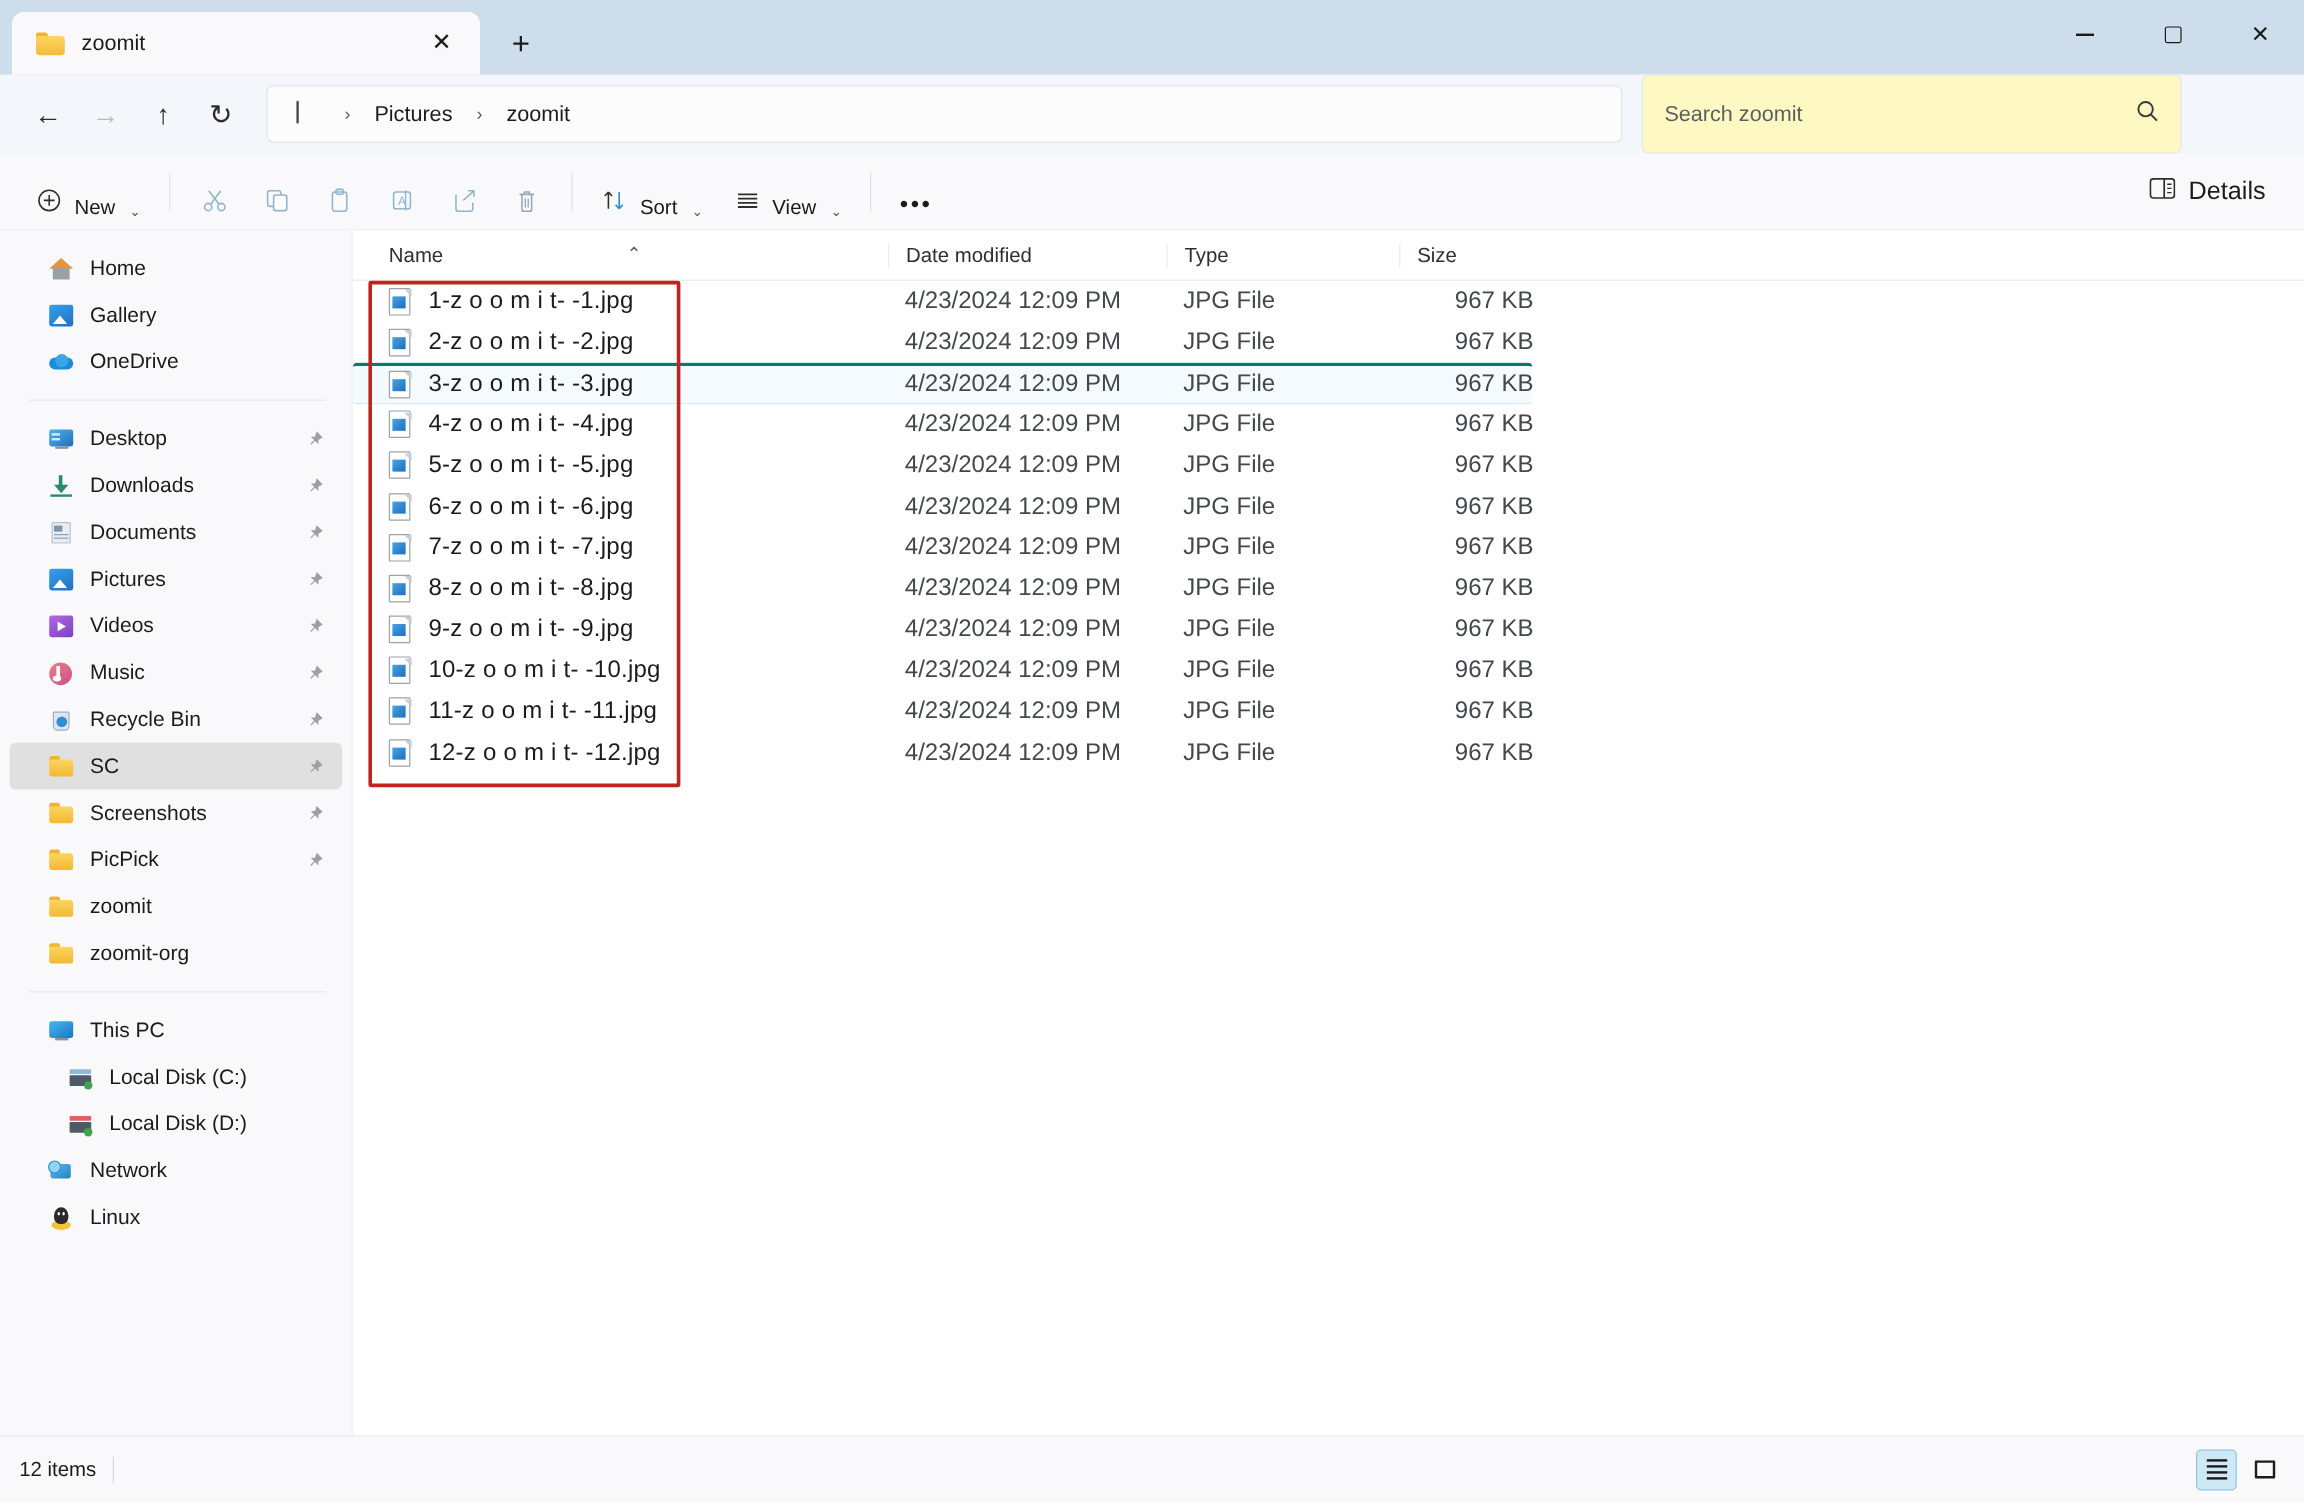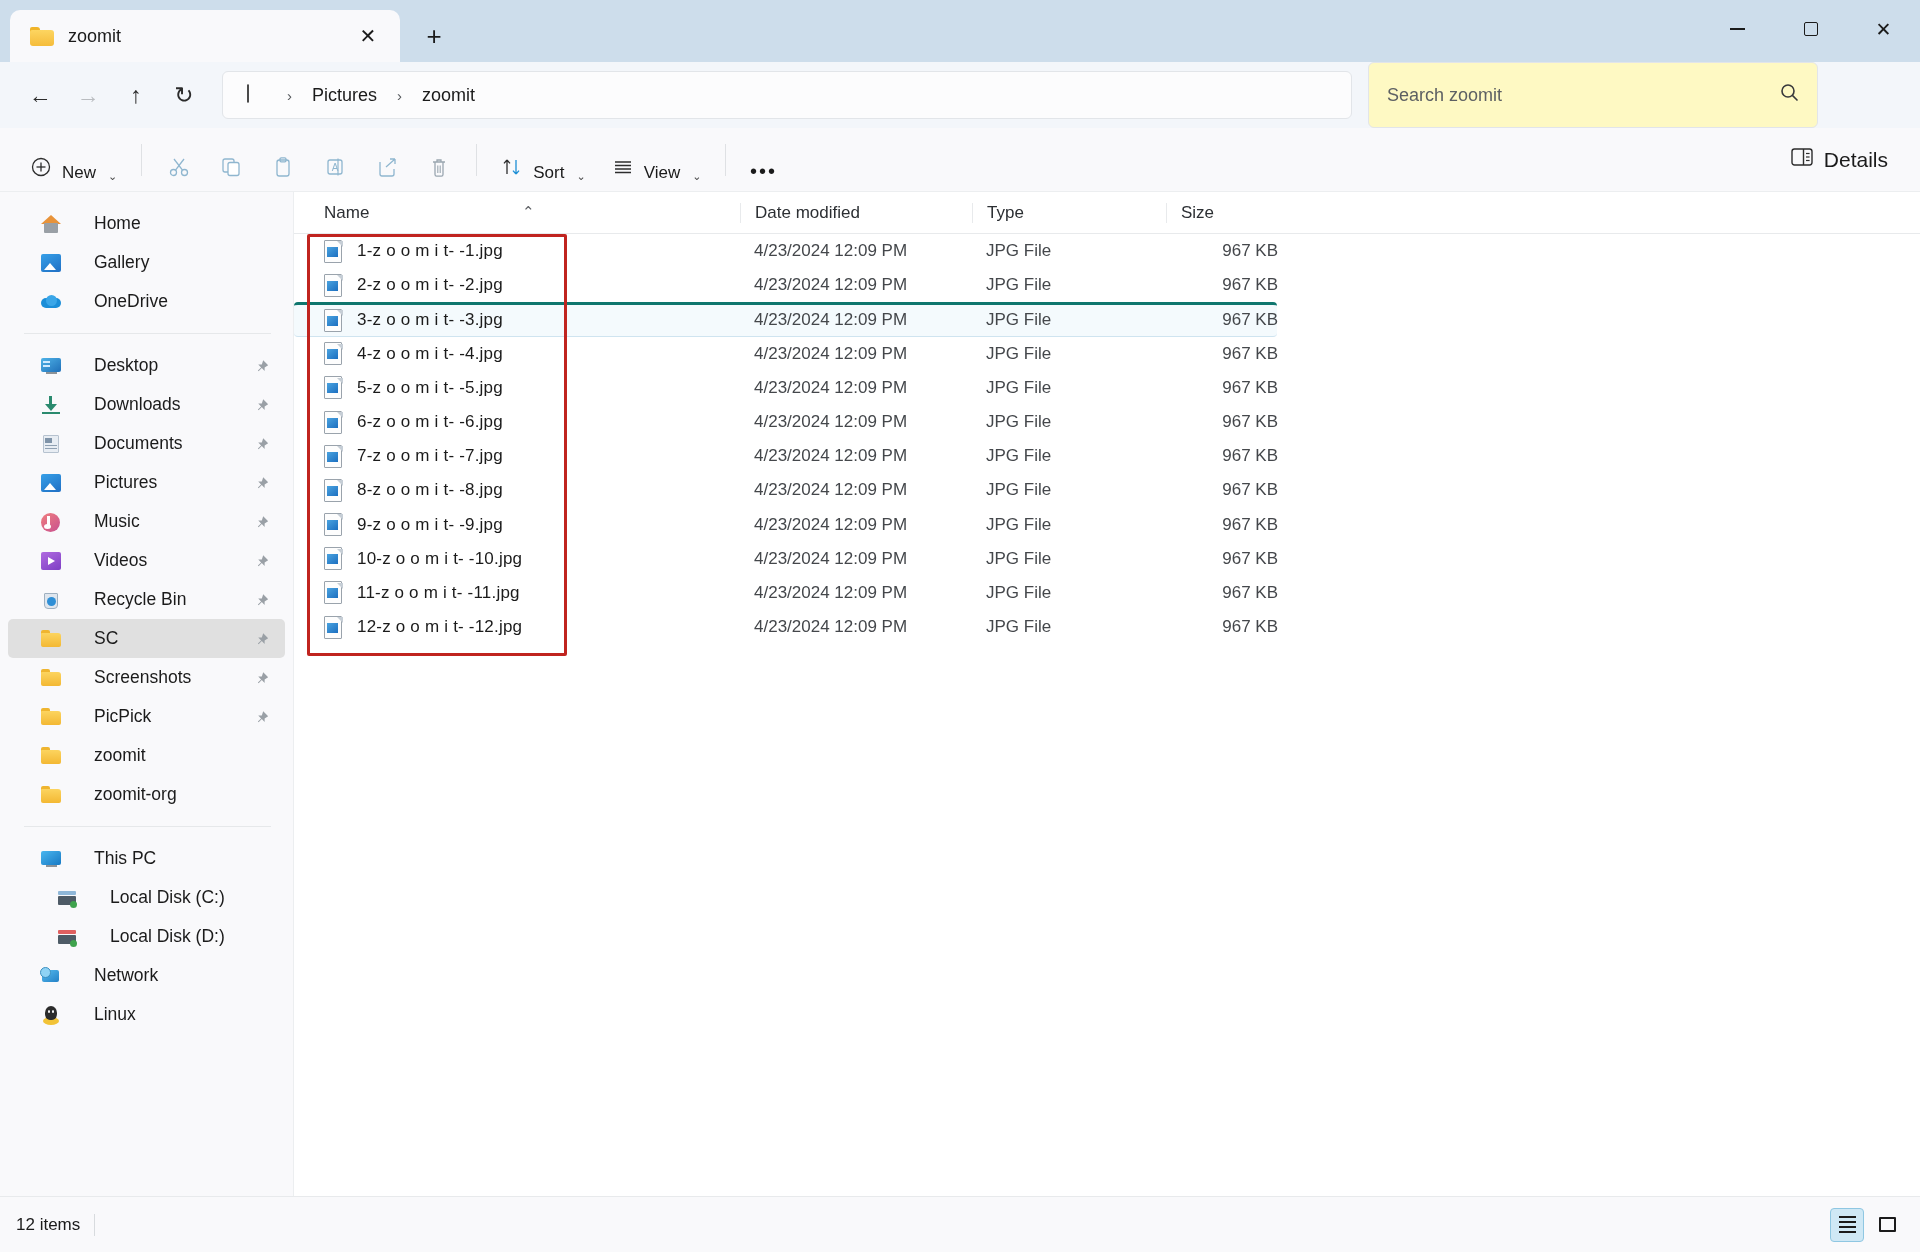--- a/index.html
+++ b/index.html
@@ -135,21 +135,20 @@
     flex: 0 0 294px; width: 294px;
     background: #f9f9fb;
     border-right: 1px solid #eceef0;
     padding-top: 12px;
     overflow: hidden;
   }
   .navitem {
     height: 39px; display: flex; align-items: center;
     margin: 0 8px; padding-left: 32px; border-radius: 5px;
     position: relative;
-    gap: 19px;
   }
   .navitem.indent { padding-left: 48px; }
   .navitem.selected { background: #e0e0e0; }
   .nav-ico { width: 22px; height: 22px; flex: 0 0 22px; margin-right: 13px; position: relative; }
   .nav-label { font-size: 17.5px; color: #1b1b1b; white-space: nowrap; }
   .pin {
     position: absolute; right: 16px; top: 50%; transform: translateY(-50%) rotate(45deg);
     width: 13px; height: 13px; color: #9a9da1; font-size: 15px;
   }
   .divider { height: 1px; background: #e6e8ea; margin: 12px 22px 12px 24px; }
@@ -212,21 +211,21 @@
   .filerow {
     display: flex; align-items: center; height: 34.2px;
     padding-left: 16px; position: relative;
   }
   .filerow.hovered {
     background: #f4fafd;
     border-top: 3px solid #0f766e; border-bottom: 1px solid #cfe4f0;
     border-radius: 4px;
     width: 983px;
   }
-  .cell { font-size: 17px; color: #1b1b1b; }
+  .cell { font-size: 20px; color: #1b1b1b; }
   .cell.name { flex: 0 0 430px; display: flex; align-items: center; padding-left: 14px; }
   .cell.date { flex: 0 0 232px; color: #44474b; padding-left: 14px; }
   .cell.type { flex: 0 0 194px; color: #44474b; padding-left: 14px; }
   .cell.size { flex: 0 0 124px; color: #44474b; text-align: right; padding-right: 12px; }
   .filename { letter-spacing: 0.2px; white-space: nowrap; }
   .jpg-ico { width: 20px; height: 23px; position: relative; margin-right: 13px; flex: 0 0 20px; }
   .jpg-ico .sheet {
     position: absolute; left: 0; top: 0; width: 18px; height: 23px;
     background: #fdfdfd; border: 1.4px solid #9aa3ac; border-radius: 1px;
   }
@@ -474,29 +473,29 @@
             </svg></span>
         </div>
         <div class="navitem">
           <span class="nav-ico"><span class="ic-gallery"><span class="bg"></span><span class="mt"></span></span></span>
           <span class="nav-label">Pictures</span>
           <span class="pin"><svg width="13" height="13" viewBox="0 0 13 13">
               <path d="M3 1 h7 l-1 4 2.5 2.5 -4 0 0 4.5 -1 0 0-4.5 -4 0 2.5-2.5 z" fill="#9aa0a6"></path>
             </svg></span>
         </div>
         <div class="navitem">
+          <span class="nav-ico"><span class="ic-video"><span class="bg"></span><span class="tri"></span></span></span>
+          <span class="nav-label">Videos</span>
+          <span class="pin"><svg width="13" height="13" viewBox="0 0 13 13">
+              <path d="M3 1 h7 l-1 4 2.5 2.5 -4 0 0 4.5 -1 0 0-4.5 -4 0 2.5-2.5 z" fill="#9aa0a6"></path>
+            </svg></span>
+        </div>
+        <div class="navitem">
           <span class="nav-ico"><span class="ic-music"><span class="disc"></span><span class="note"></span><span class="nb"></span></span></span>
           <span class="nav-label">Music</span>
-          <span class="pin"><svg width="13" height="13" viewBox="0 0 13 13">
-              <path d="M3 1 h7 l-1 4 2.5 2.5 -4 0 0 4.5 -1 0 0-4.5 -4 0 2.5-2.5 z" fill="#9aa0a6"></path>
-            </svg></span>
-        </div>
-        <div class="navitem">
-          <span class="nav-ico"><span class="ic-video"><span class="bg"></span><span class="tri"></span></span></span>
-          <span class="nav-label">Videos</span>
           <span class="pin"><svg width="13" height="13" viewBox="0 0 13 13">
               <path d="M3 1 h7 l-1 4 2.5 2.5 -4 0 0 4.5 -1 0 0-4.5 -4 0 2.5-2.5 z" fill="#9aa0a6"></path>
             </svg></span>
         </div>
         <div class="navitem">
           <span class="nav-ico"><span class="ic-recycle"><span class="bin"></span><span class="rec"></span></span></span>
           <span class="nav-label">Recycle Bin</span>
           <span class="pin"><svg width="13" height="13" viewBox="0 0 13 13">
               <path d="M3 1 h7 l-1 4 2.5 2.5 -4 0 0 4.5 -1 0 0-4.5 -4 0 2.5-2.5 z" fill="#9aa0a6"></path>
             </svg></span>

